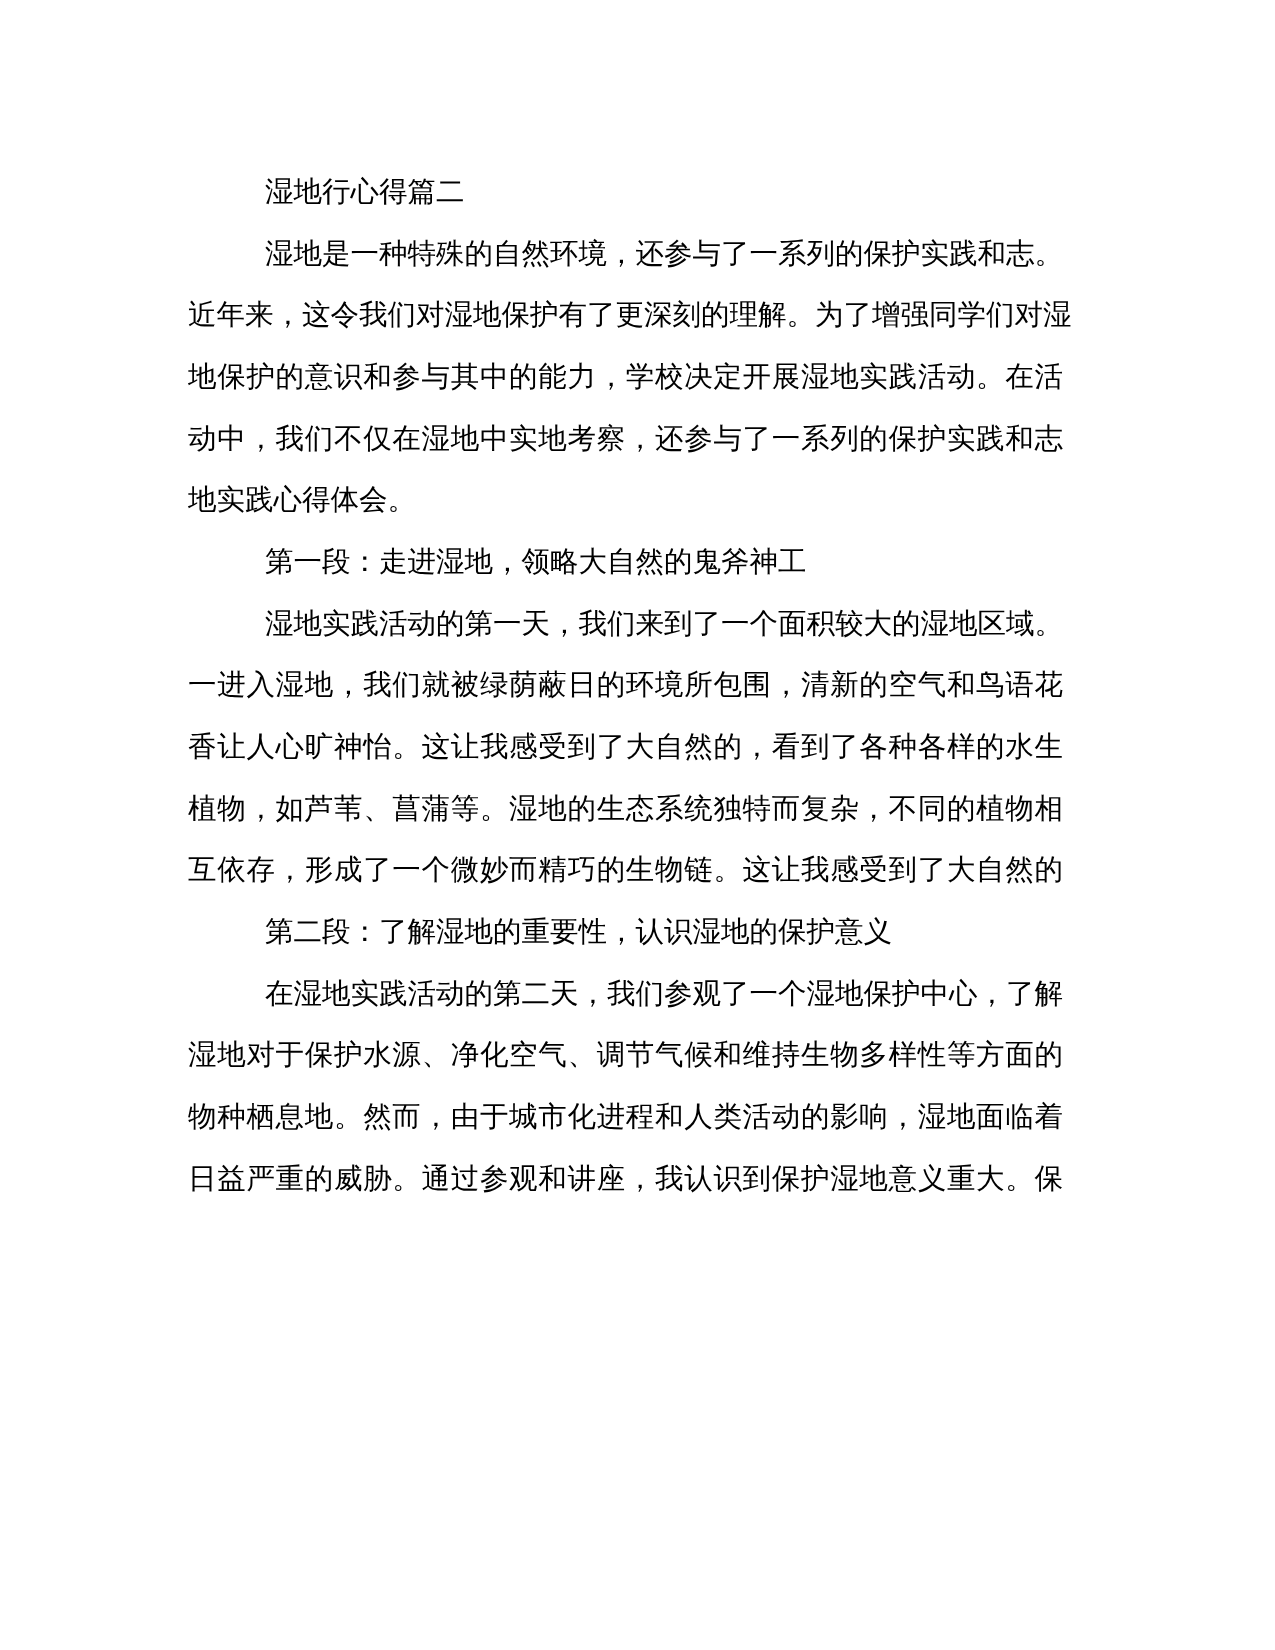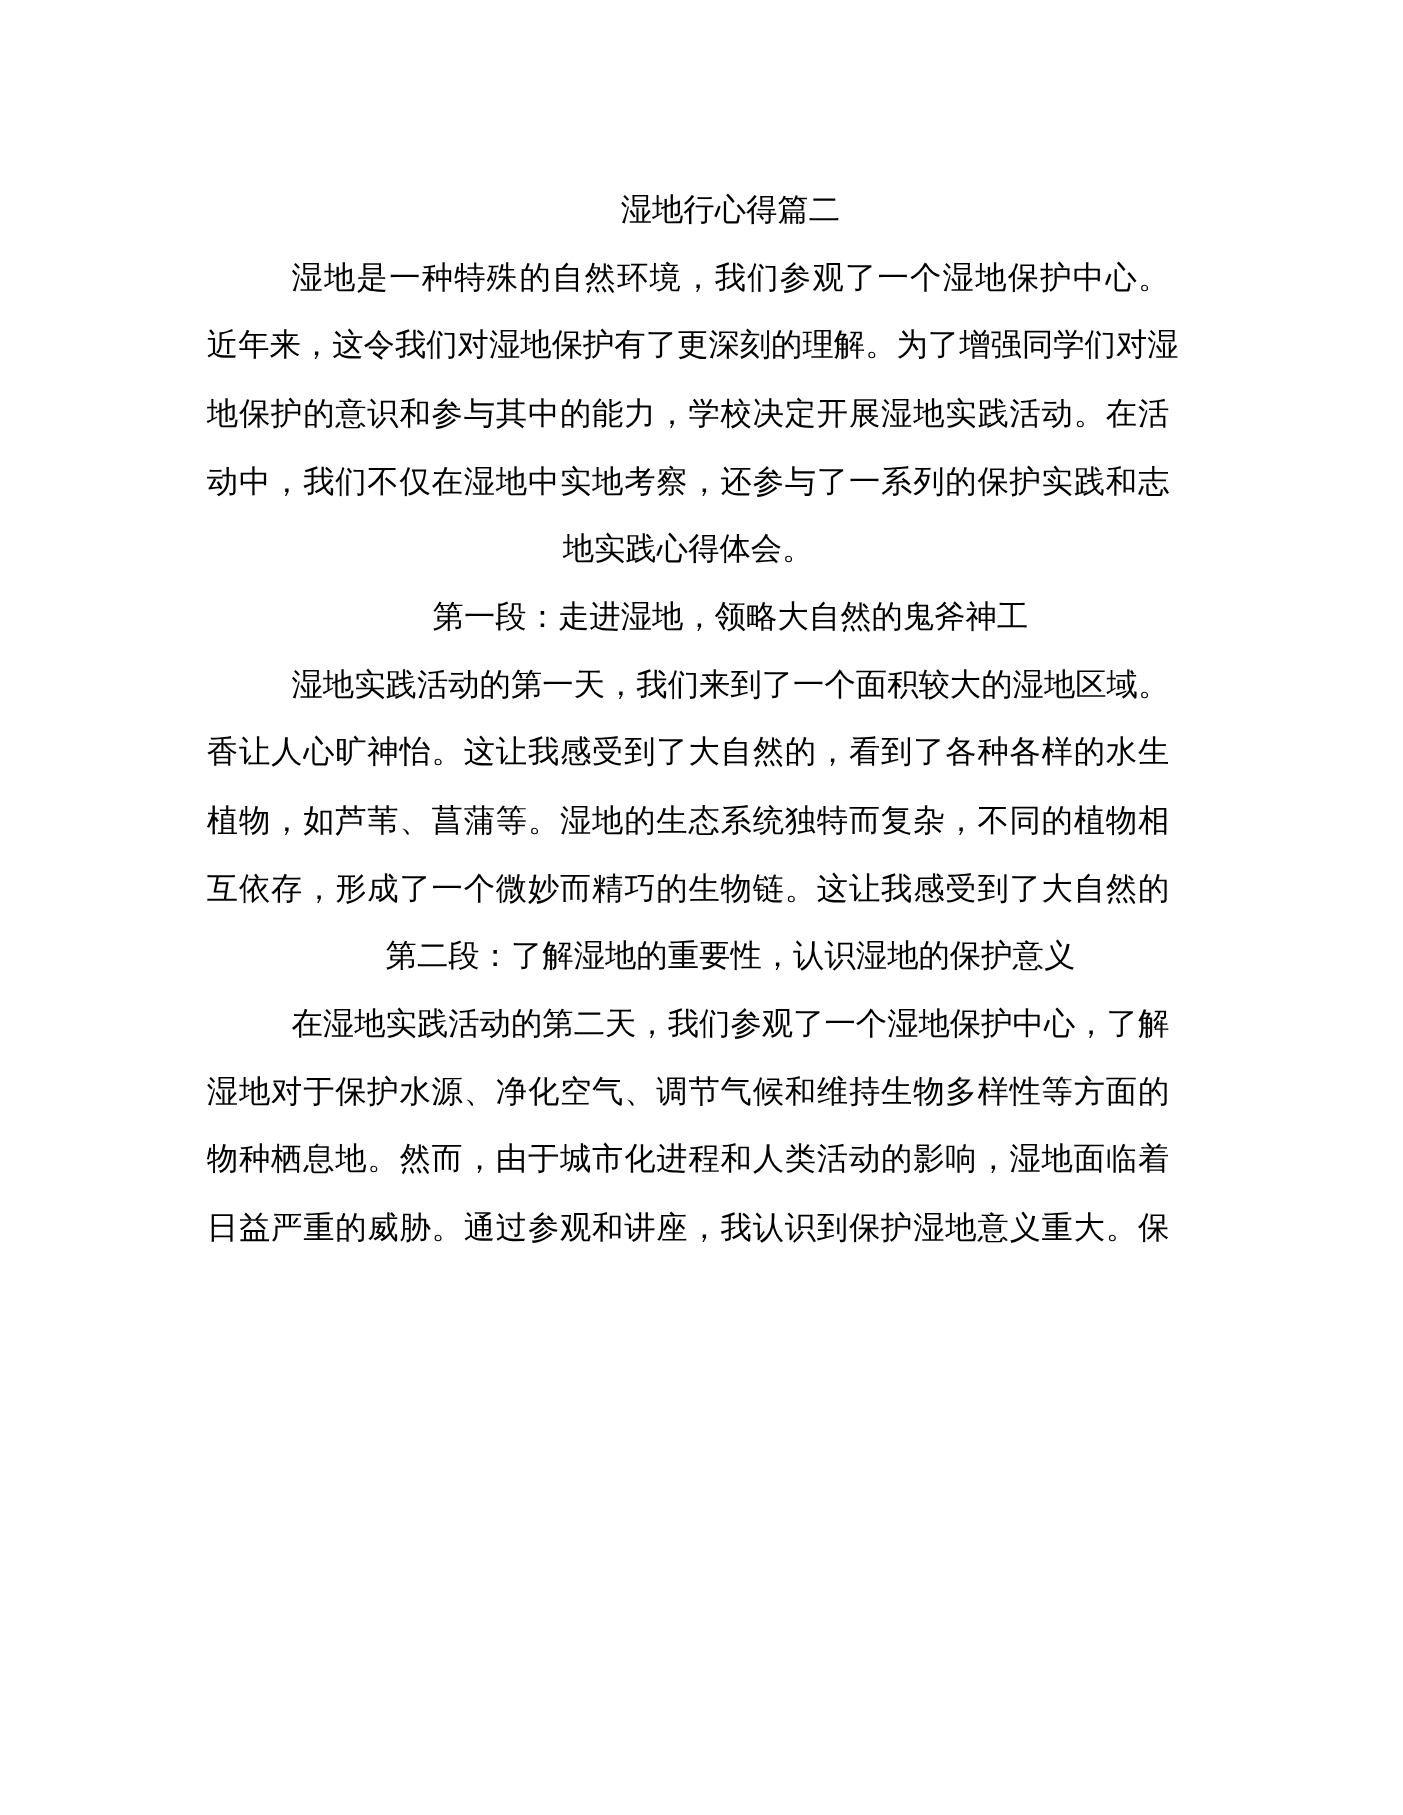--- a/index.html
+++ b/index.html
@@ -27,46 +27,47 @@
     left: 188px;
     top: 161px;
     width: 875px;
     color: #000000;
   }
   .line {
     height: 61.66px;
     line-height: 61.66px;
     font-size: 28.5px;
     white-space: nowrap;
-    text-align: center;
+    text-align: left;
     letter-spacing: 0;
     font-weight: 400;
   }
   .line.full {
     text-align: justify;
     text-align-last: justify;
     -moz-text-align-last: justify;
   }
   .line.indent {
     padding-left: 77px;
   }
 </style>
 </head>
 <body style="background: rgb(255, 255, 255);">
 
 <div class="page">
   <div class="text-block" style="color: rgb(0, 0, 0);">
       <div class="line indent">湿地行心得篇二</div>
-      <div class="line indent full">湿地是一种特殊的自然环境，我们参观了一个湿地保护中心。</div>
+      <div class="line indent full">湿地是一种特殊的自然环境，还参与了一系列的保护实践和志。</div>
       <div class="line full">近年来，这令我们对湿地保护有了更深刻的理解。为了增强同学们对湿</div>
       <div class="line full">地保护的意识和参与其中的能力，学校决定开展湿地实践活动。在活</div>
       <div class="line full">动中，我们不仅在湿地中实地考察，还参与了一系列的保护实践和志</div>
       <div class="line">地实践心得体会。</div>
       <div class="line indent">第一段：走进湿地，领略大自然的鬼斧神工</div>
       <div class="line indent full">湿地实践活动的第一天，我们来到了一个面积较大的湿地区域。</div>
+      <div class="line full">一进入湿地，我们就被绿荫蔽日的环境所包围，清新的空气和鸟语花</div>
       <div class="line full">香让人心旷神怡。这让我感受到了大自然的，看到了各种各样的水生</div>
       <div class="line full">植物，如芦苇、菖蒲等。湿地的生态系统独特而复杂，不同的植物相</div>
       <div class="line full">互依存，形成了一个微妙而精巧的生物链。这让我感受到了大自然的</div>
       <div class="line indent">第二段：了解湿地的重要性，认识湿地的保护意义</div>
       <div class="line indent full">在湿地实践活动的第二天，我们参观了一个湿地保护中心，了解</div>
       <div class="line full">湿地对于保护水源、净化空气、调节气候和维持生物多样性等方面的</div>
       <div class="line full">物种栖息地。然而，由于城市化进程和人类活动的影响，湿地面临着</div>
       <div class="line full">日益严重的威胁。通过参观和讲座，我认识到保护湿地意义重大。保</div>
     </div>
 </div>

